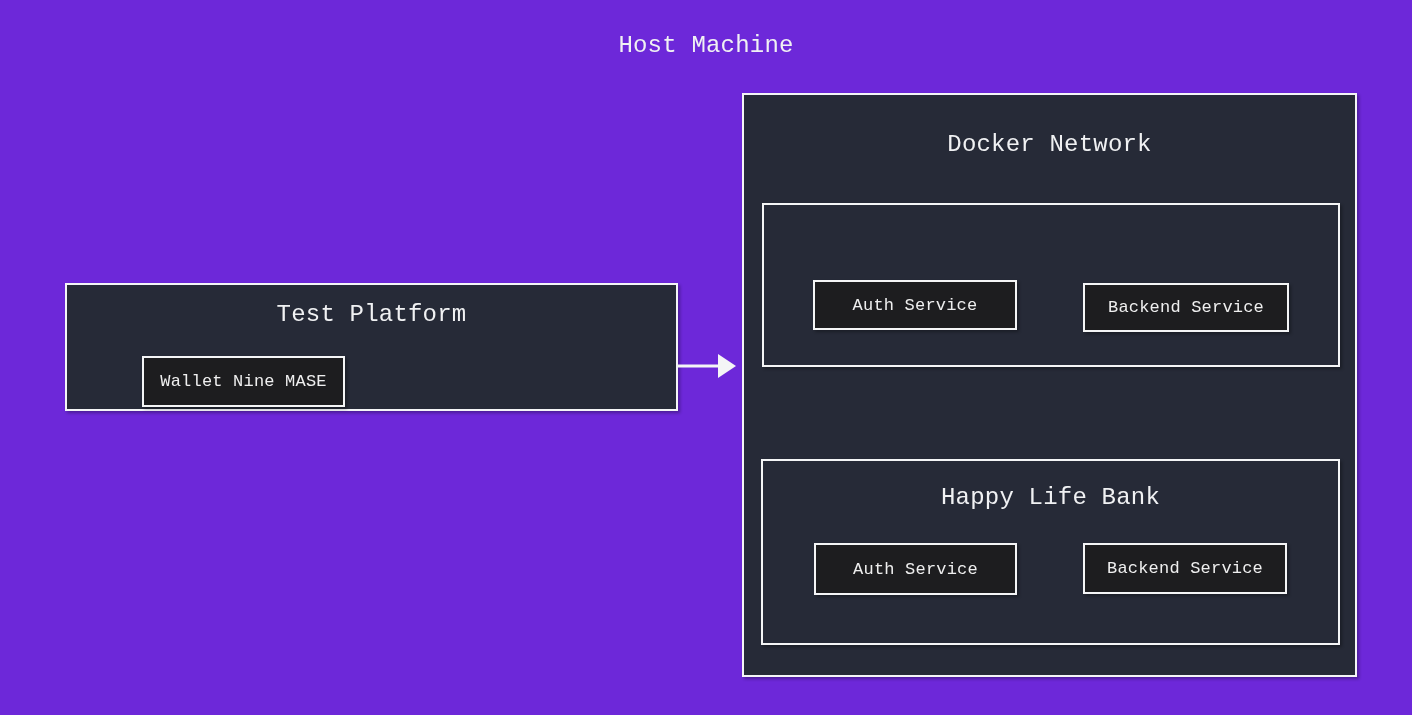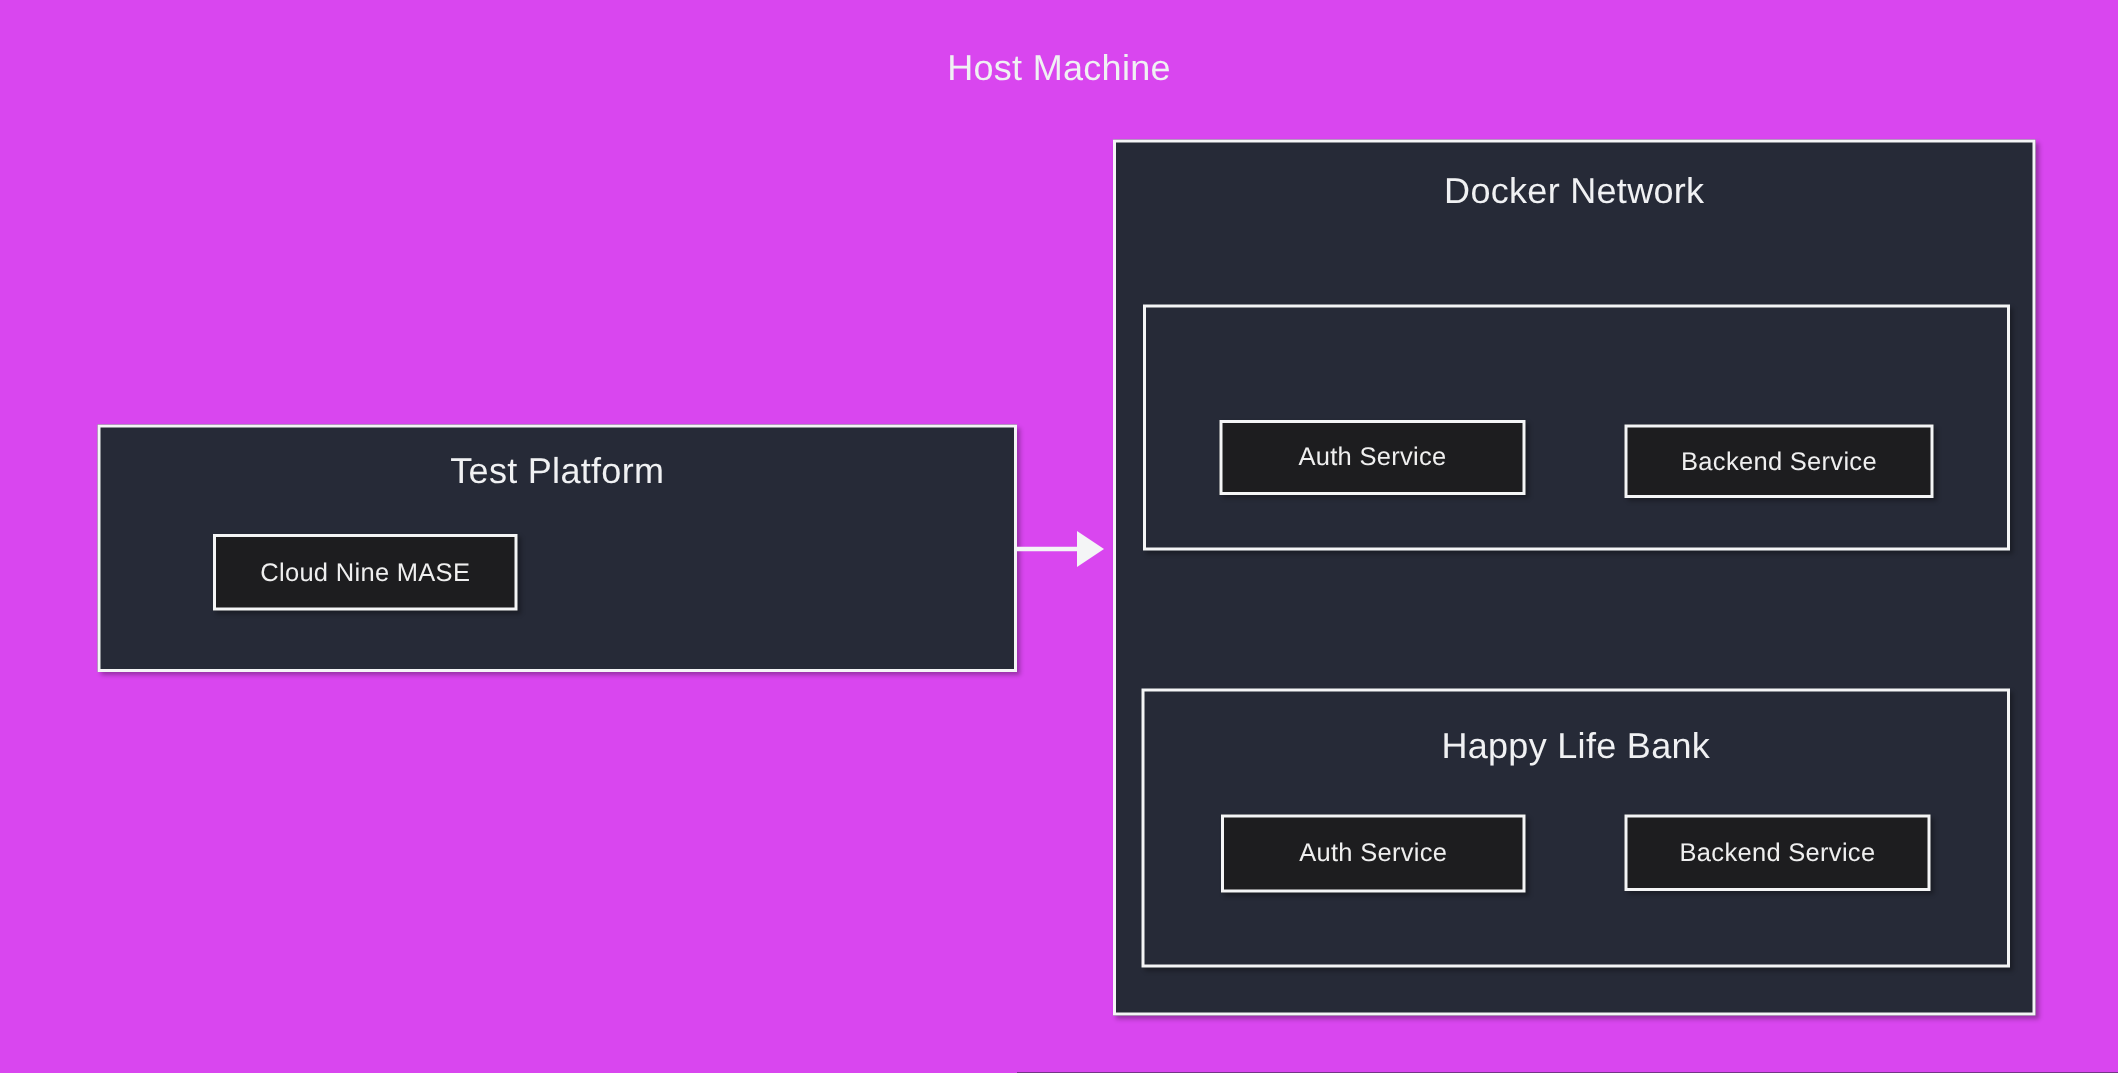--- a/index.html
+++ b/index.html
@@ -5,23 +5,24 @@
   html, body {
     margin: 0;
     padding: 0;
     background: #272b38;
     font-family: "Liberation Sans", sans-serif;
   }
   .canvas {
     position: relative;
     width: 1412px;
     height: 715px;
-    background: #d946ef;
+    background: #6d28d9;
     overflow: hidden;
     color: #f0f1f3;
+    font-family: Liberation Mono, monospace;
   }
   .page-title {
     position: absolute;
     left: 0;
     top: 33px;
     width: 1412px;
     text-align: center;
     font-size: 24px;
     line-height: 1.1;
     color: #f0f1f3;
@@ -69,34 +70,34 @@
     height: 34px;
   }
 </style>
 </head>
 <body>
 
 <div class="canvas">
 
   <div class="page-title">Host Machine</div>
 
-  <div class="box" style="left:65px; top:283px; width:613px; height:165px;padding-left:30px;">
+  <div class="box" style="left:65px; top:283px; width:613px; height:128px;padding-left:30px;">
     <div class="box-title" style="top:16px;">Test Platform</div>
     <div class="node" style="left:75px; top:71px; width:203px; height:51px;">
-      <span>Cloud Nine MASE</span>
+      <span>Wallet Nine MASE</span>
     </div>
   </div>
 
   <svg class="arrow" viewBox="0 0 60 34">
     <line x1="1" y1="17" x2="43" y2="17" stroke="#f4f5f6" stroke-width="3"></line>
     <polygon points="41,5 59,17 41,29" fill="#f4f5f6"></polygon>
   </svg>
 
   <div class="box" style="left:742px; top:93px; width:615px; height:584px;">
-    <div class="box-title" style="top:19px;">Docker Network</div>
+    <div class="box-title" style="top:36px;">Docker Network</div>
 
     <div class="box" style="left:18px; top:108px; width:578px; height:164px;">
       <div class="node" style="left:49px; top:75px; width:204px; height:50px;">
         <span>Auth Service</span>
       </div>
       <div class="node" style="left:319px; top:78px; width:206px; height:49px;">
         <span>Backend Service</span>
       </div>
     </div>
 

